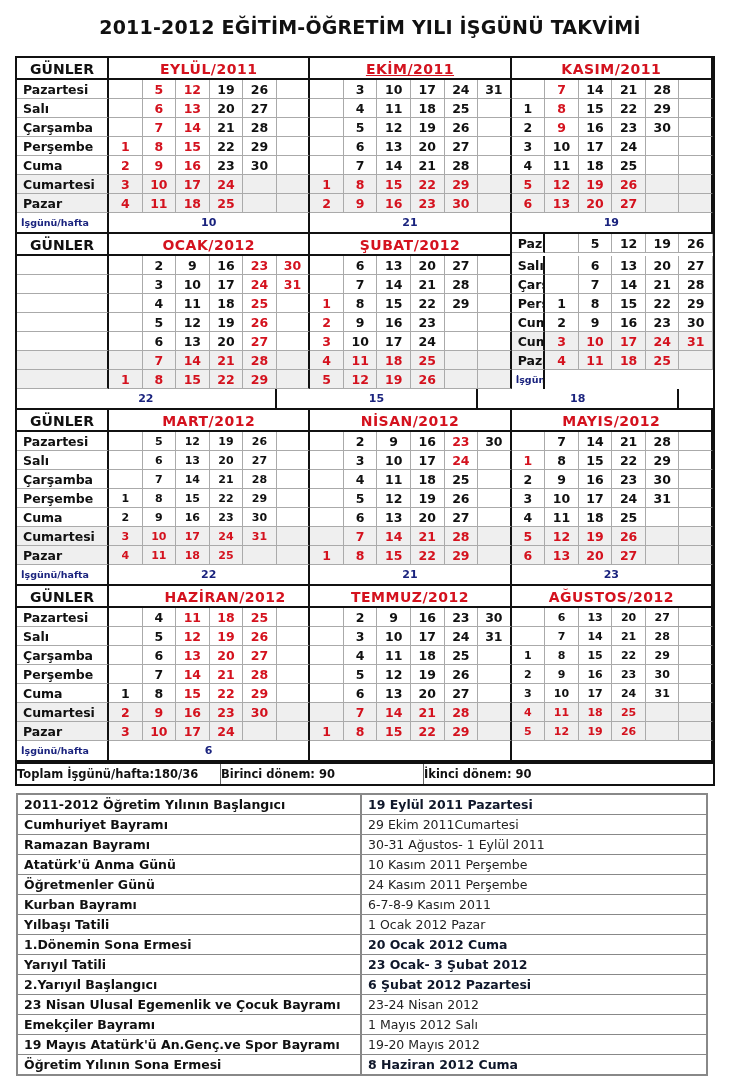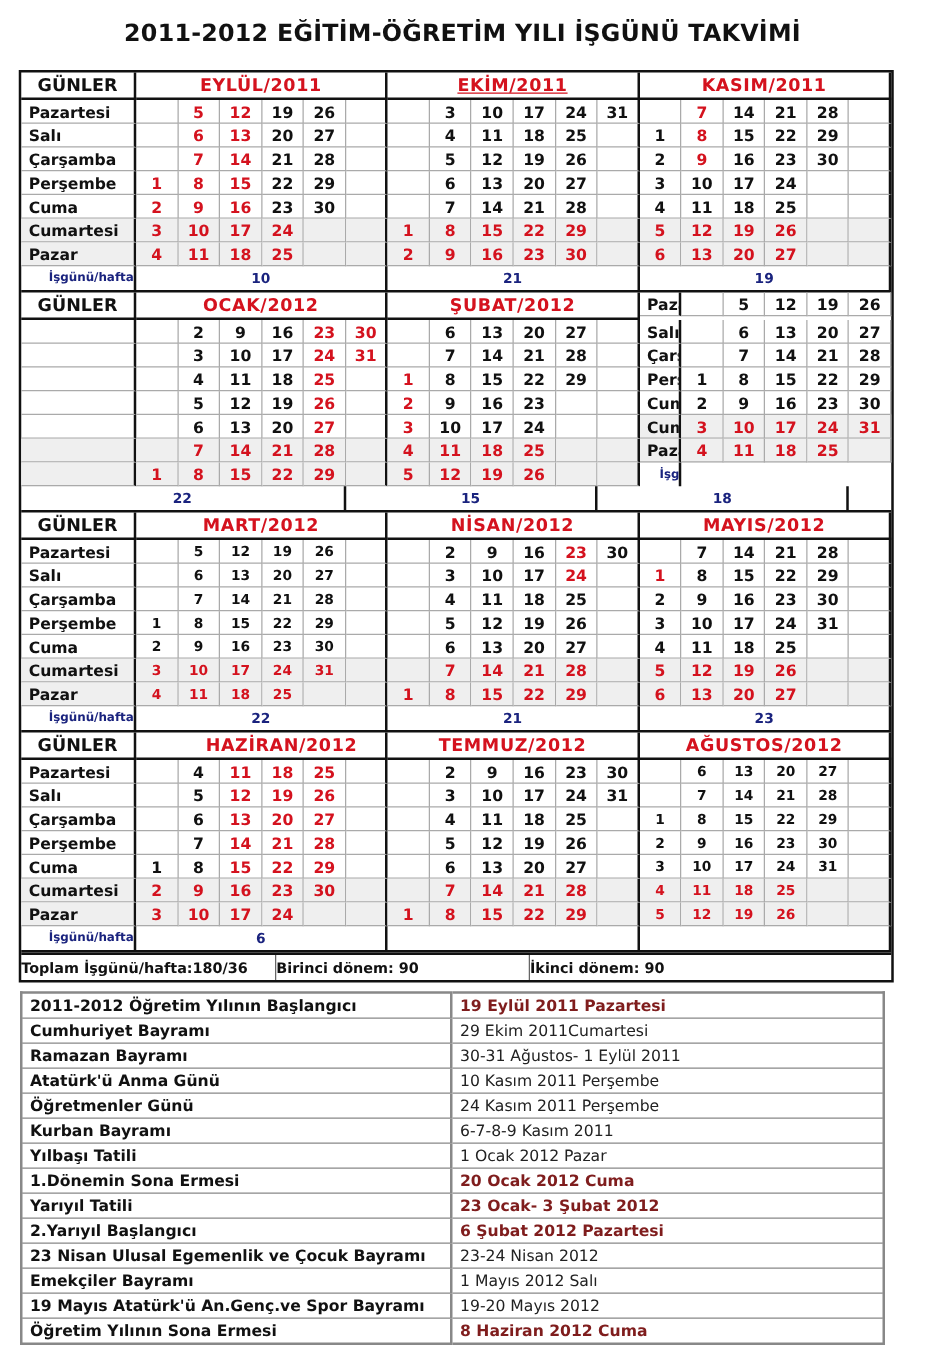--- a/index.html
+++ b/index.html
@@ -9,31 +9,31 @@
   #cal{position:absolute;left:15px;top:56px;width:700px;border:2px solid #111;box-sizing:border-box;}
   .qblock{display:grid;grid-template-columns:92px repeat(18,1fr);border-bottom:2px solid #111;}
   .qblock:last-of-type{border-bottom:none;}
   .cell{height:19px;line-height:19px;text-align:center;font-weight:bold;font-size:12.5px;border-right:1px solid #aaa;border-bottom:1px solid #aaa;box-sizing:border-box;overflow:hidden;white-space:nowrap;}
   .hdr{height:22px;line-height:22px;font-size:14px;border-bottom:2px solid #111;border-right:2px solid #111;}
   .hdr.month{color:#d4121e;letter-spacing:0.5px;}
   .day{text-align:left;padding-left:6px;border-right:2px solid #111;font-size:12.5px;}
   .mend{border-right:2px solid #111;}
   .we{background:#efefef;}
   .red{color:#d4121e;}
-  .isg{font-size:9.5px;color:#1a237e;text-align:right;padding-left:16px;border-right:2px solid #111;border-bottom:none;}
+  .isg{font-size:9.5px;color:#1a237e;text-align:left;padding-left:4px;border-right:2px solid #111;border-bottom:none;}
   .isgv{color:#1a237e;font-size:11px;border-bottom:none;}
   .totals{display:grid;grid-template-columns:204px 203px 1fr;border-top:2px solid #111;}
   .totals div{height:20px;line-height:20px;font-size:11.5px;font-weight:bold;padding-left:0;border-right:1px solid #666;}
   .totals div:last-child{border-right:none;}
   
   #events{position:absolute;left:16px;top:793px;width:692px;border:2px solid #888;box-sizing:border-box;border-collapse:collapse;}
   #events td{height:19px;padding:0 6px;font-size:12.5px;border:1px solid #888;white-space:nowrap;}
   #events td.name{width:330px;font-weight:bold;border-right:2px solid #888;}
   #events td.val{color:#222;font-weight:normal;}
-  #events td.val.hl{color:#7f1d1d;font-weight:bold;}
+  #events td.val.hl{color:#0f172a;font-weight:bold;}
 </style>
 </head>
 <body>
 
 <div class="title">2011-2012 EĞİTİM-ÖĞRETİM YILI İŞGÜNÜ TAKVİMİ</div>
 
 <div id="cal">
     <div class="qblock">
       <div class="cell hdr">GÜNLER</div>
       <div class="cell hdr month" style="grid-column: span 6;">EYLÜL/2011</div>

